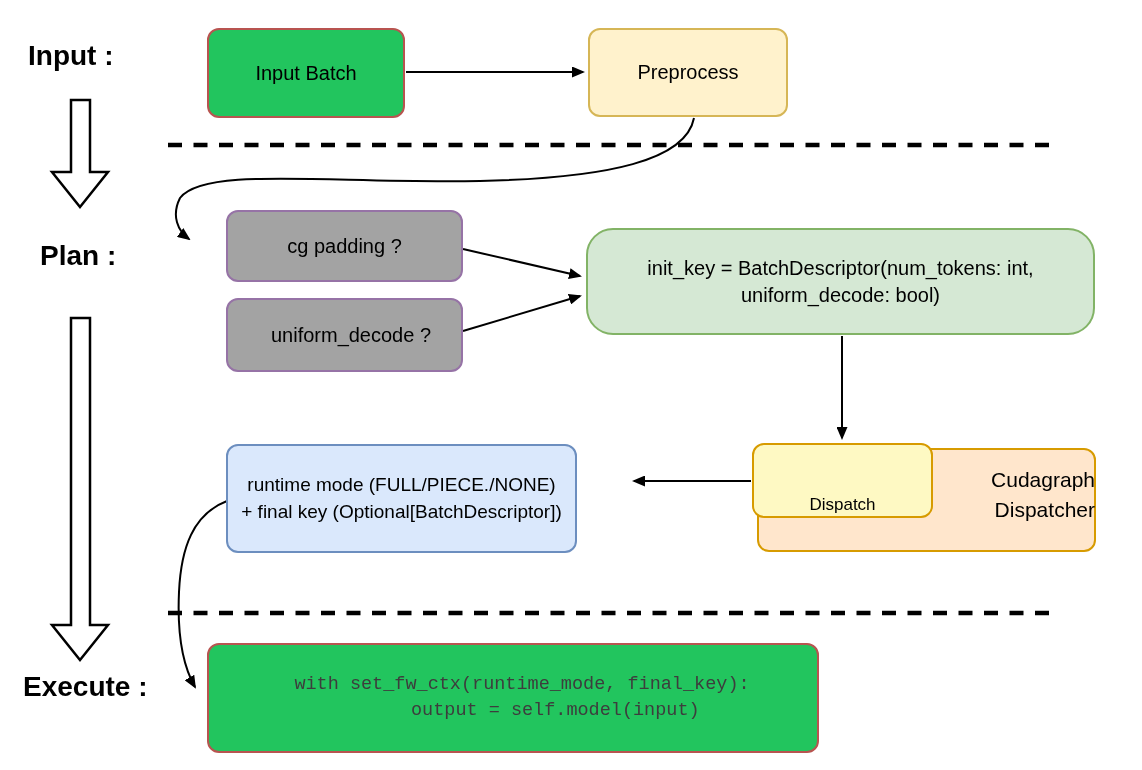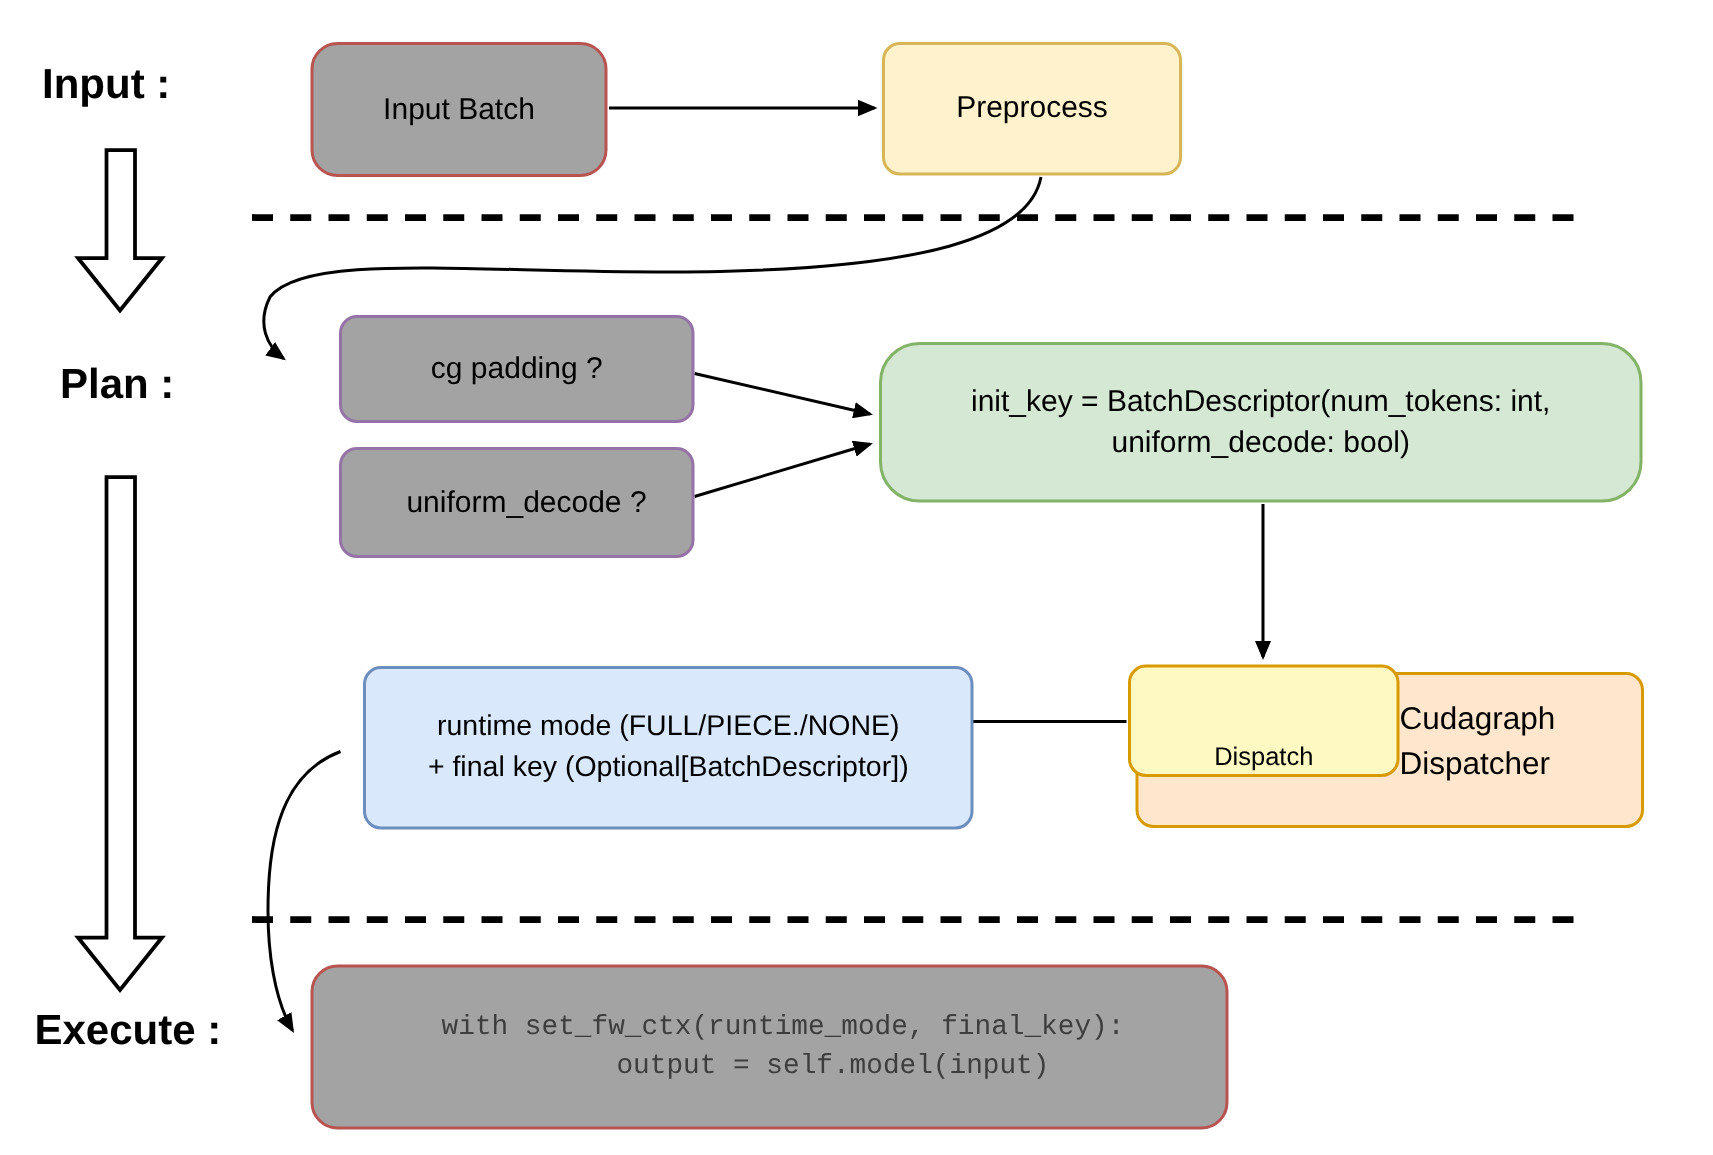--- a/index.html
+++ b/index.html
@@ -38,44 +38,44 @@
     border: 2px solid;
     display: flex;
     flex-direction: column;
     align-items: center;
     justify-content: center;
     text-align: center;
     color: #000000;
     font-size: 20px;
     line-height: 1.32;
   }
-  .box-red    { background: #a3a3a3; border-color: #b85450; border-radius: 18px; }
+  .box-red    { background: #22c55e; border-color: #b85450; }
   .box-yellow { background: #fff2cc; border-color: #d6b656; }
   .box-purple { background: #a3a3a3; border-color: #9673a6; }
   .box-green  { background: #d5e8d4; border-color: #82b366; }
   .box-orange { background: #ffe6cc; border-color: #d79b00; }
   .box-salmon { background: #fef9c3; border-color: #d79b00; justify-content: flex-end; }
   .box-blue   { background: #dae8fc; border-color: #6c8ebf; }
 
   .input-batch    { left: 207px; top: 28px;  width: 198px; height: 90px; }
   .preprocess     { left: 588px; top: 28px;  width: 200px; height: 89px; }
   .cg-padding     { left: 226px; top: 210px; width: 237px; height: 72px; }
   .uniform-decode { left: 226px; top: 298px; width: 237px; height: 74px; padding-left: 13px; }
   .init-key       { left: 586px; top: 228px; width: 509px; height: 107px; font-size: 20px; border-radius: 27px; }
-  .runtime        { left: 242px; top: 444px; width: 407px; height: 109px; font-size: 19px; line-height: 1.42; }
+  .runtime        { left: 226px; top: 444px; width: 351px; height: 109px; font-size: 19px; line-height: 1.42; }
   .dispatcher-outer { left: 757px; top: 448px; width: 339px; height: 104px; z-index: 1; }
   .dispatch       { left: 752px; top: 443px; width: 181px; height: 75px; font-size: 17px; z-index: 2; }
   .dispatcher-label {
     position: absolute;
     left: 933px; top: 465px; width: 162px;
     z-index: 3;
     font-size: 21px;
     line-height: 1.45;
     color: #000000;
-    text-align: left;
+    text-align: right;
   }
   .code-box {
     left: 207px; top: 643px; width: 612px; height: 110px;
     align-items: center;
     justify-content: center;
     text-align: left;
     padding-left: 18px;
     font-family: "Liberation Mono", "DejaVu Sans Mono", monospace;
     font-size: 18.5px;
     line-height: 1.38;

